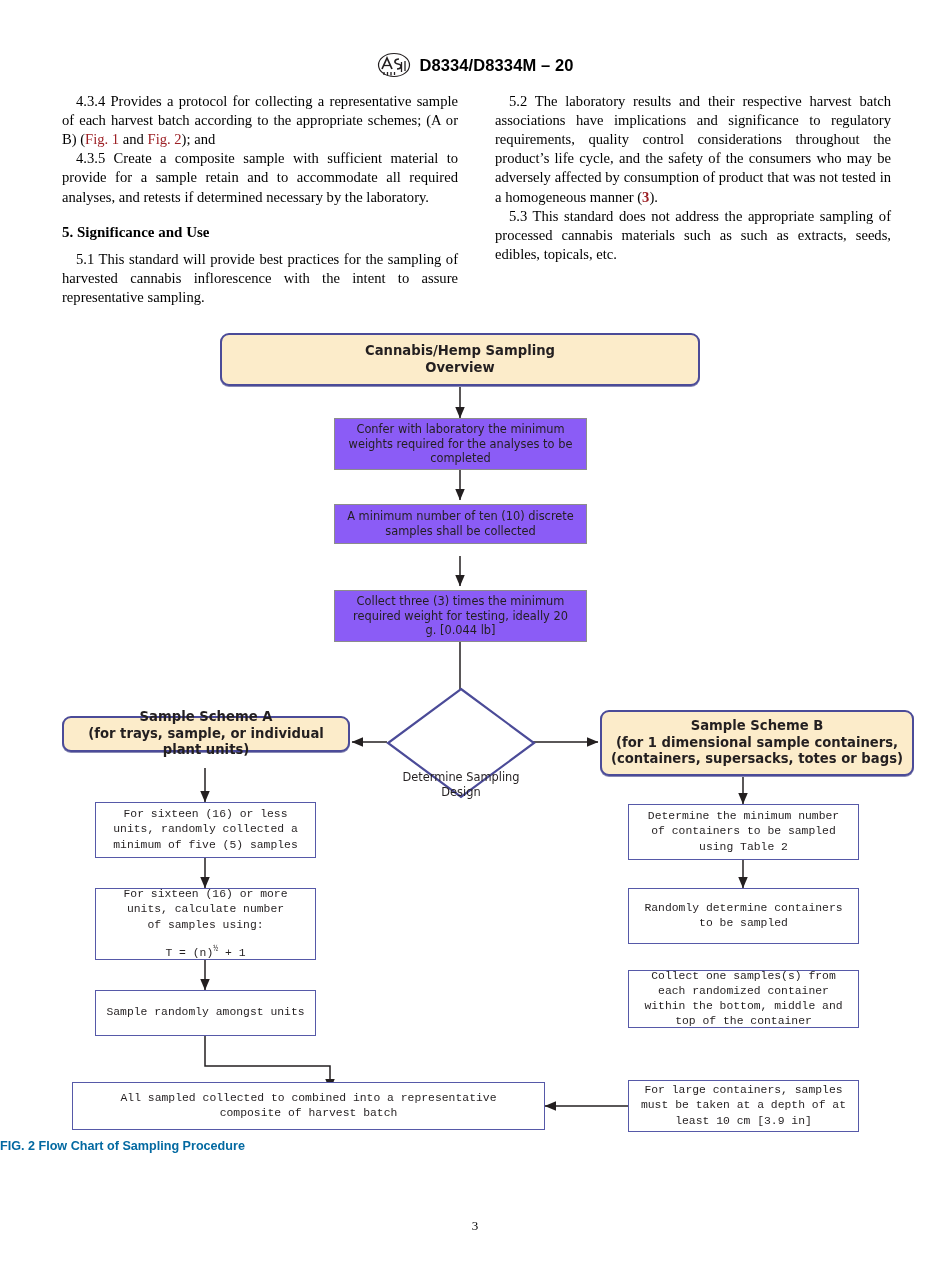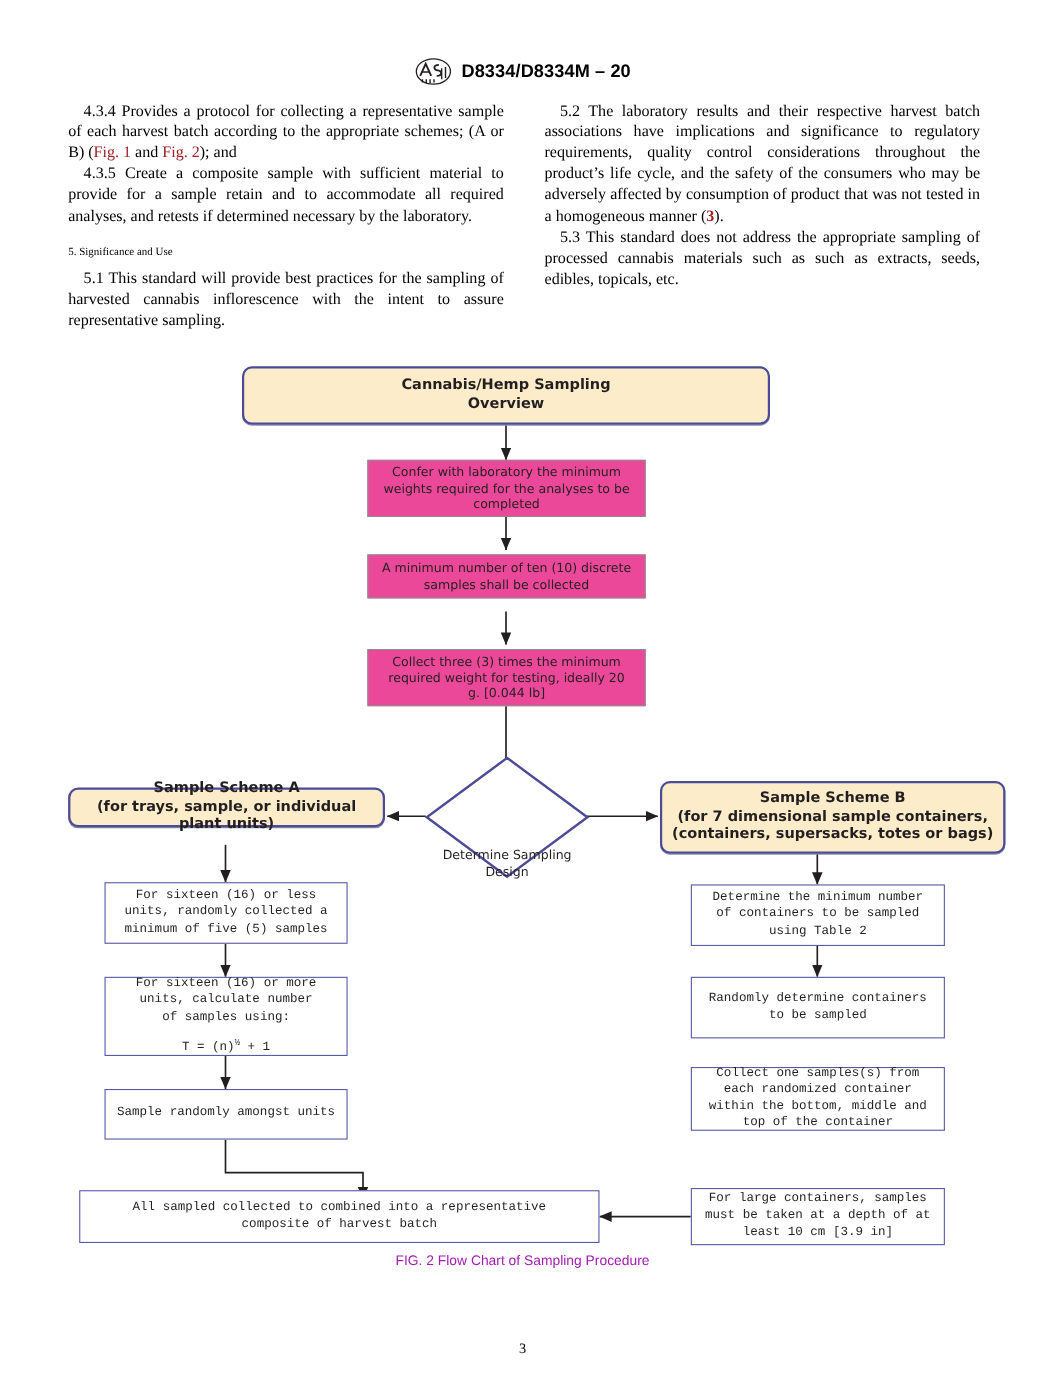--- a/index.html
+++ b/index.html
@@ -60,22 +60,22 @@
     hyphens: manual;
   }
   p.body + p.body {
     margin-top: 0;
   }
   p.gap {
     margin-top: 13px;
   }
   h3.section-head {
     margin: 17px 0 9px 0;
-    font-size: 10px;
-    font-weight: normal;
+    font-size: 15px;
+    font-weight: bold;
     text-indent: 0;
   }
   .ref-link {
     color: #9c1f24;
   }
   .ref-bold {
     color: #9c1f24;
     font-weight: bold;
   }
 
@@ -107,21 +107,21 @@
     background: #fcecca;
     border: 2.2px solid #4b4b98;
     border-radius: 9px;
     font-weight: bold;
     font-size: 13.2px;
     line-height: 1.26;
     box-shadow: 0 1px 0 #8a8ab5;
   }
   
   .node.plain {
-    background: #ec4899;
+    background: #8b5cf6;
     border: 1px solid #8c8c8c;
     font-size: 11.4px;
     line-height: 1.3;
   }
   
   .node.proc {
     background: #ffffff;
     border: 1.8px solid #5659a8;
     font-size: 11.4px;
     line-height: 1.33;
@@ -140,25 +140,25 @@
   sup.half {
     font-size: 0.72em;
     vertical-align: super;
   }
 
   .fig-caption {
     position: absolute;
     top: 1139px;
     left: 0;
     width: 950px;
-    text-align: center;
+    text-align: left;
     font-family: "Liberation Sans", sans-serif;
-    font-weight: normal;
+    font-weight: bold;
     font-size: 12.6px;
-    color: #a21caf;
+    color: #0369a1;
   }
 
   .page-number {
     position: absolute;
     top: 1218px;
     left: 0;
     width: 950px;
     text-align: center;
     font-size: 13px;
   }
@@ -257,21 +257,21 @@
   <div class="node accent" style="left:62px; top:398px; width:288px; height:36px; padding:0 6px;">
     <div>
       <div>Sample Scheme A</div>
       <div>(for trays, sample, or individual plant units)</div>
     </div>
   </div>
 
   <div class="node accent" style="left:600px; top:392px; width:314px; height:66px; padding:0 6px;">
     <div>
       <div>Sample Scheme B</div>
-      <div>(for 7 dimensional sample containers,</div>
+      <div>(for 1 dimensional sample containers,</div>
       <div>(containers, supersacks, totes or bags)</div>
     </div>
   </div>
 
   <div class="node proc" style="left:95px; top:484px; width:221px; height:56px; padding:0 10px;">For sixteen (16) or less units, randomly collected a minimum of five (5) samples</div>
 
   <div class="node proc" style="left:95px; top:570px; width:221px; height:72px; padding:0 24px;">
     <div>
       <span>For sixteen (16) or more units, calculate number of samples using:</span>
       <span class="formula"><span>T = (n)</span><sup class="half">½</sup><span> + 1</span></span>

